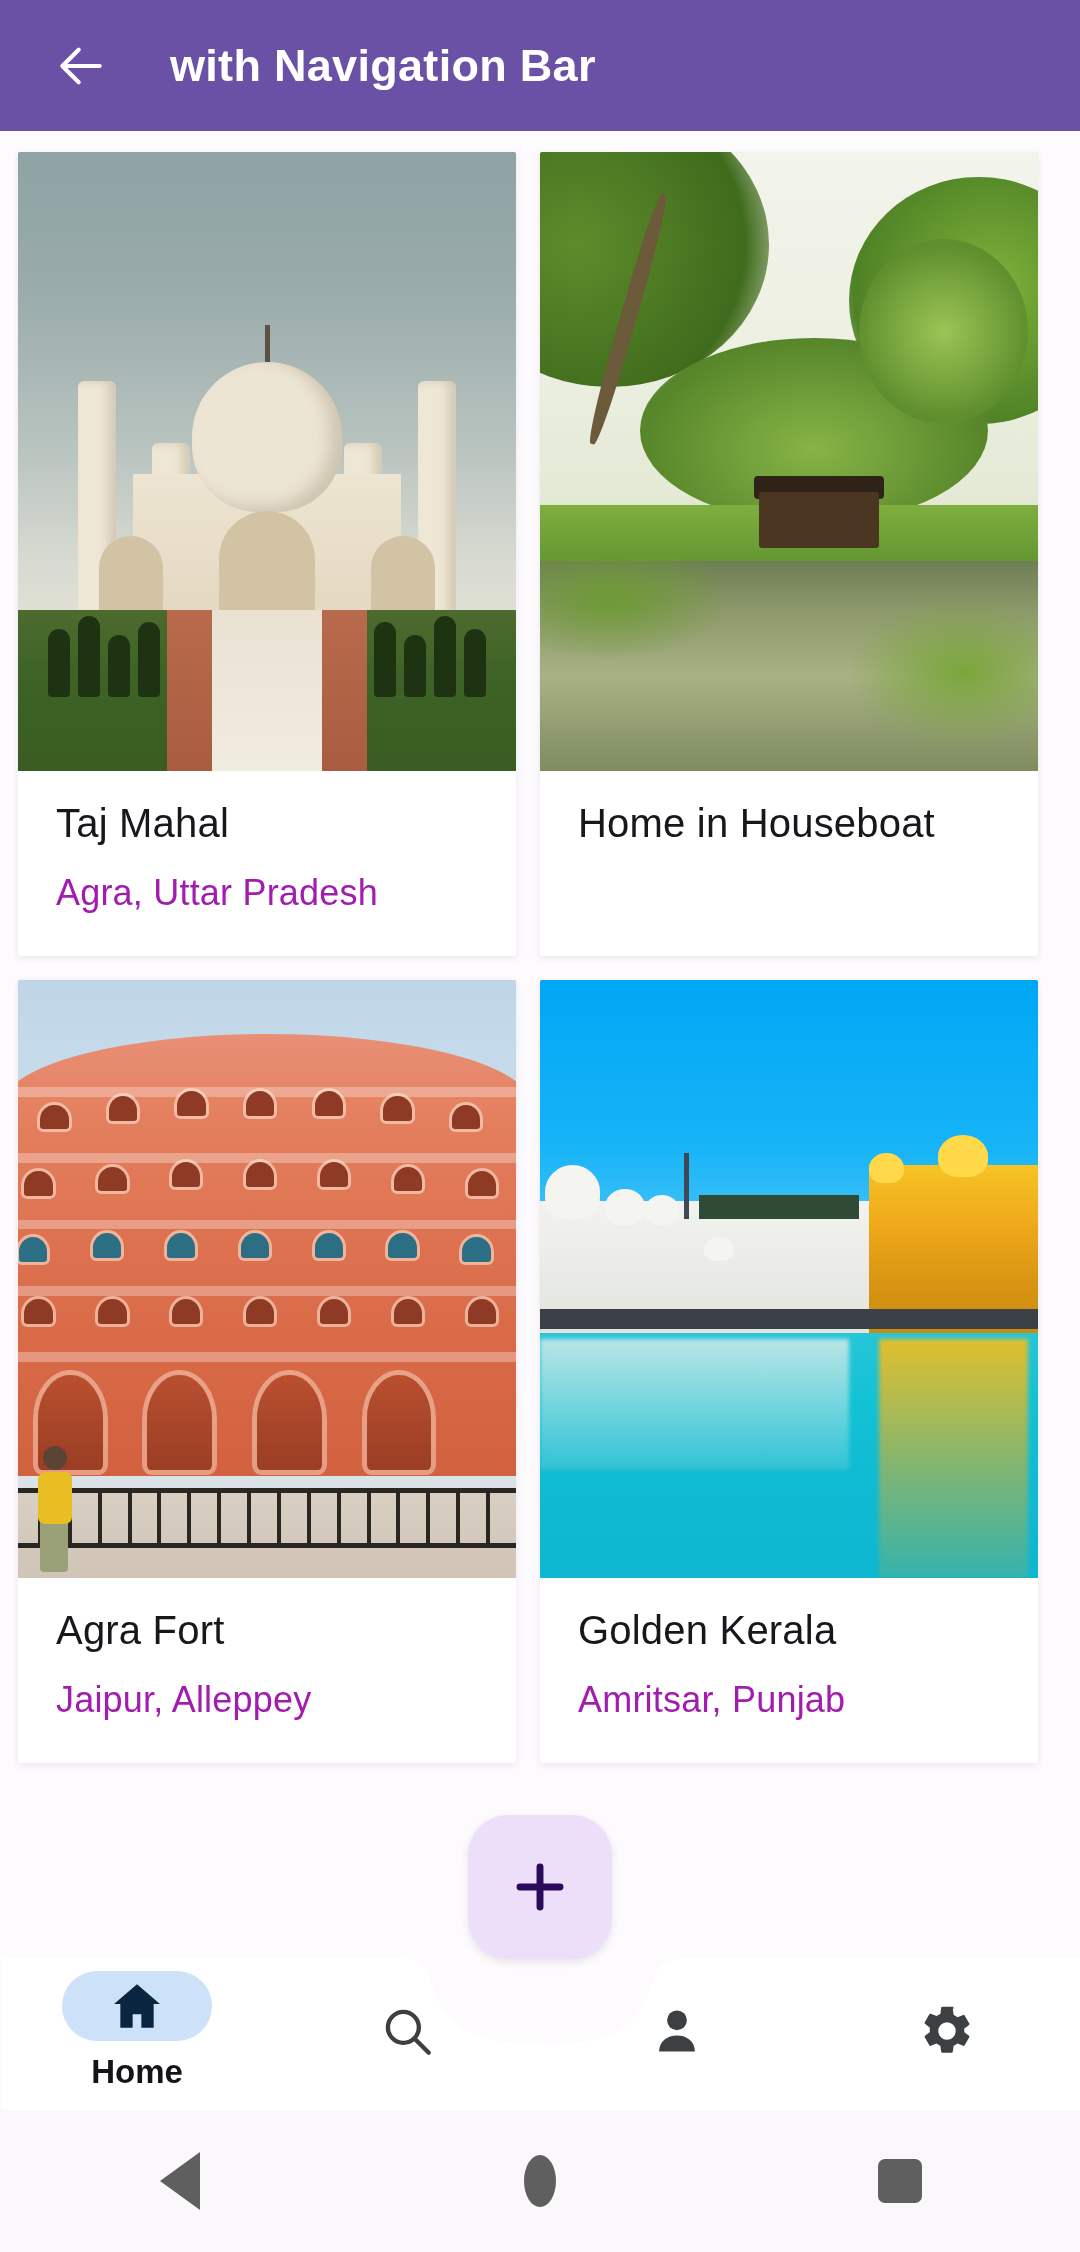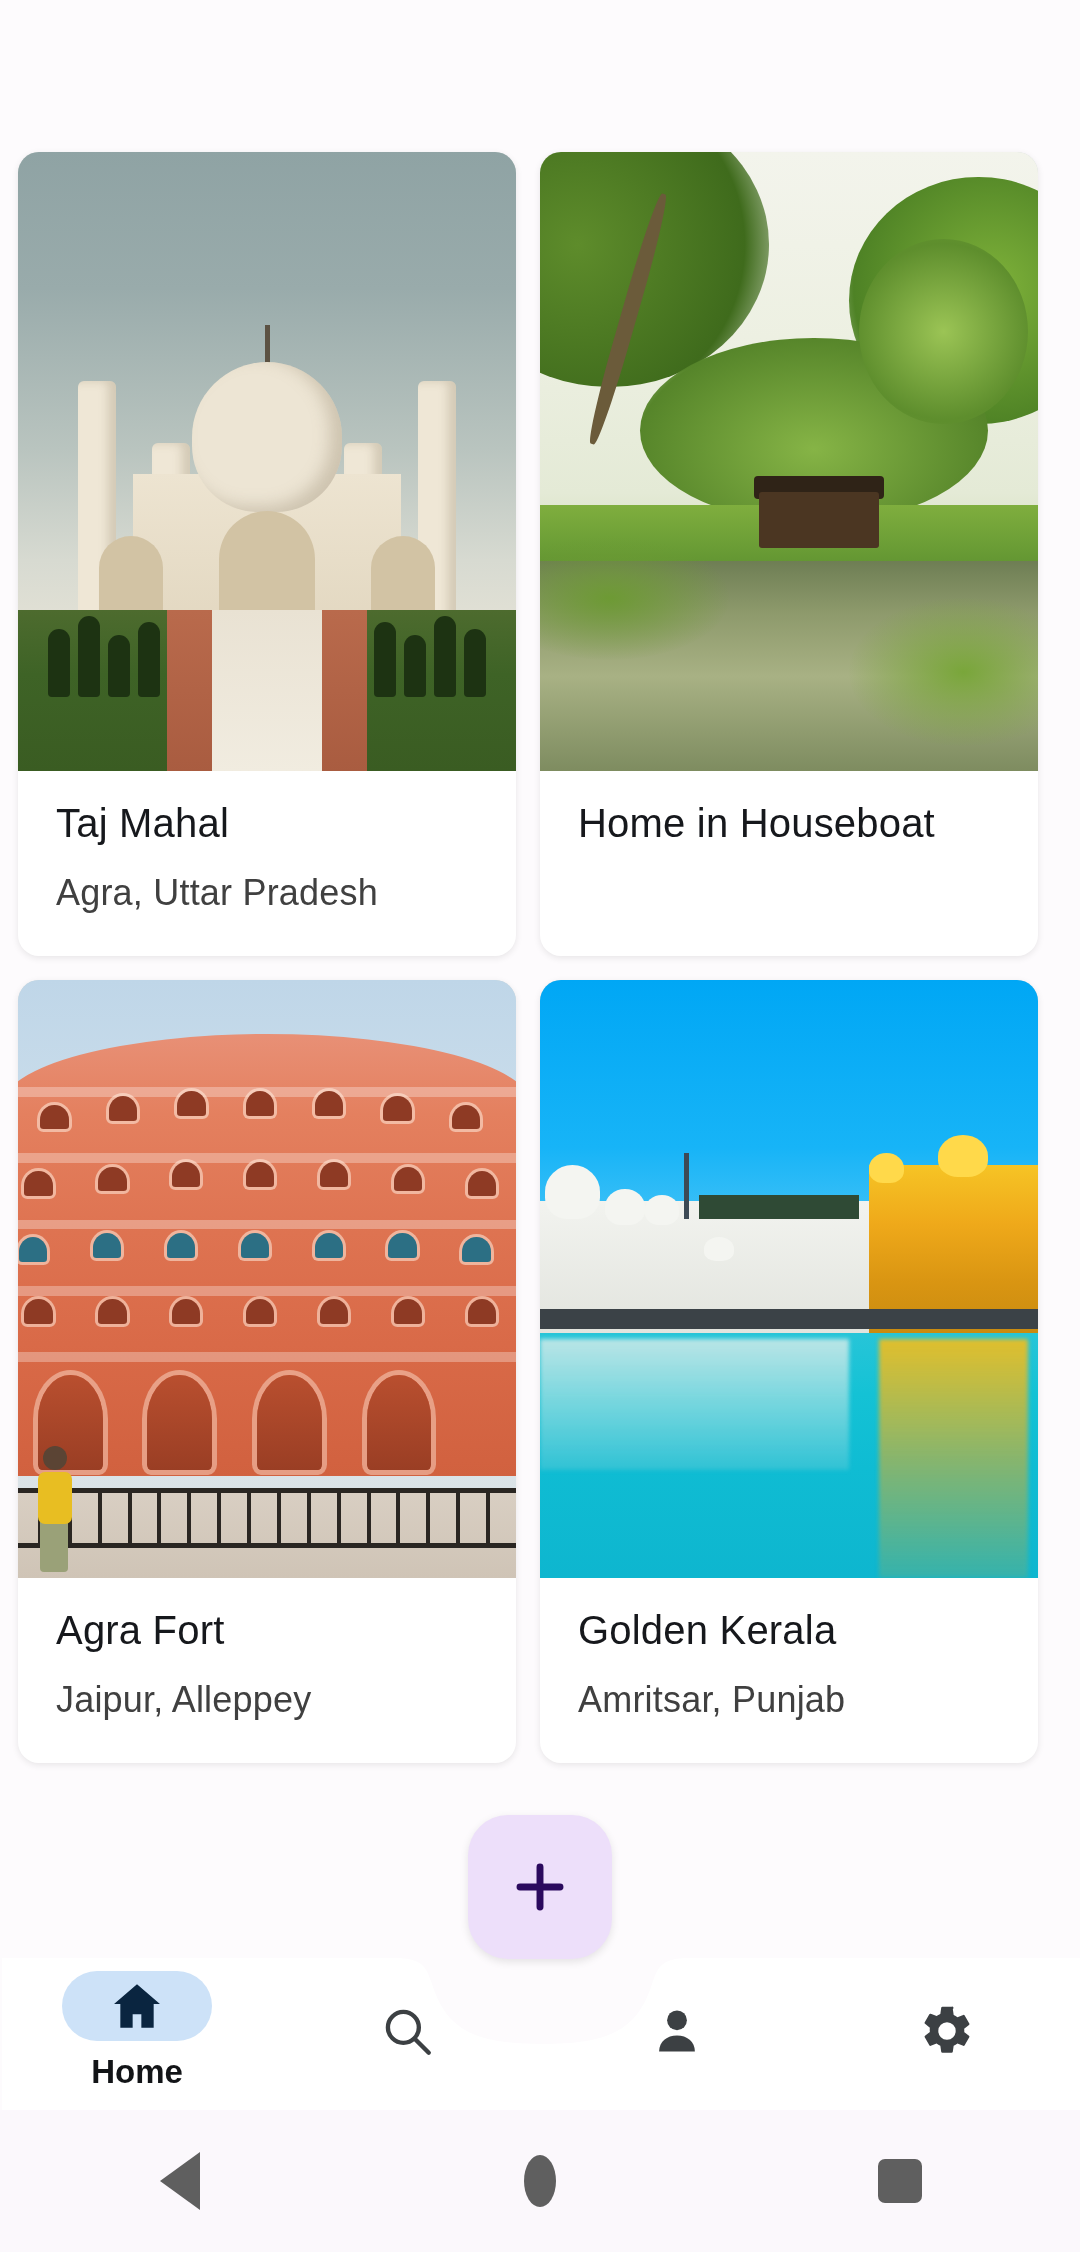--- a/index.html
+++ b/index.html
@@ -38,21 +38,21 @@
     position: absolute;
     top: 131px; left: 0;
     width: 1080px;
     padding: 21px 18px 0 18px;
     display: flex; flex-wrap: wrap;
     gap: 24px;
   }
   .card {
     width: 498px;
     background: #FFFFFF;
-    border-radius: 21px;
+    border-radius: 2px;
     box-shadow: 0 2px 7px rgba(0,0,0,0.09);
     overflow: hidden;
     display: flex; flex-direction: column;
   }
   .card-img {
     width: 100%; height: 619px;
     position: relative;
     overflow: hidden;
     background: #cfd7d4;
   }
@@ -60,21 +60,21 @@
   .card-title {
     font-size: 40px;
     color: #16181C;
     font-weight: normal;
     letter-spacing: 0.2px;
     margin-bottom: 26px;
     white-space: nowrap;
   }
   .card-sub {
     font-size: 36px;
-    color: #404040;
+    color: #a21caf;
     font-weight: normal;
     letter-spacing: 0.2px;
     white-space: nowrap;
   }
 
   
   .card.row2 .card-img { height: 598px; }
 
   
   .scene { position: absolute; inset: 0; }
@@ -213,20 +213,28 @@
   .sys-back { width:0; height:0; border-top:29px solid transparent; border-bottom:29px solid transparent;
     border-right: 40px solid #5F5F5F; }
   .sys-home { width:32px; height:52px; background:#5F5F5F; border-radius:50%; }
   .sys-recent { width:44px; height:44px; background:#5F5F5F; border-radius:7px; }
 </style>
 </head>
 <body>
 
 <div id="root">
 
+  <div class="appbar">
+    <div class="back-btn">
+      <svg width="56" height="56" viewBox="0 0 24 24">
+        <path d="M20 12H4M4 12l7-7M4 12l7 7" fill="none" stroke="#FFFFFF" stroke-width="1.8" stroke-linecap="round" stroke-linejoin="round"></path>
+      </svg>
+    </div>
+    <div class="appbar-title">with Navigation Bar</div>
+  </div>
 
   <div class="grid">
 
     <div class="card">
       <div class="card-img">
         <div class="scene">
           <div class="taj-sky"></div>
           <div class="min m1" style="bottom:23%;height:40%"></div>
           <div class="min m2" style="bottom:23%;height:30%"></div>
           <div class="min m3" style="bottom:23%;height:40%"></div>

